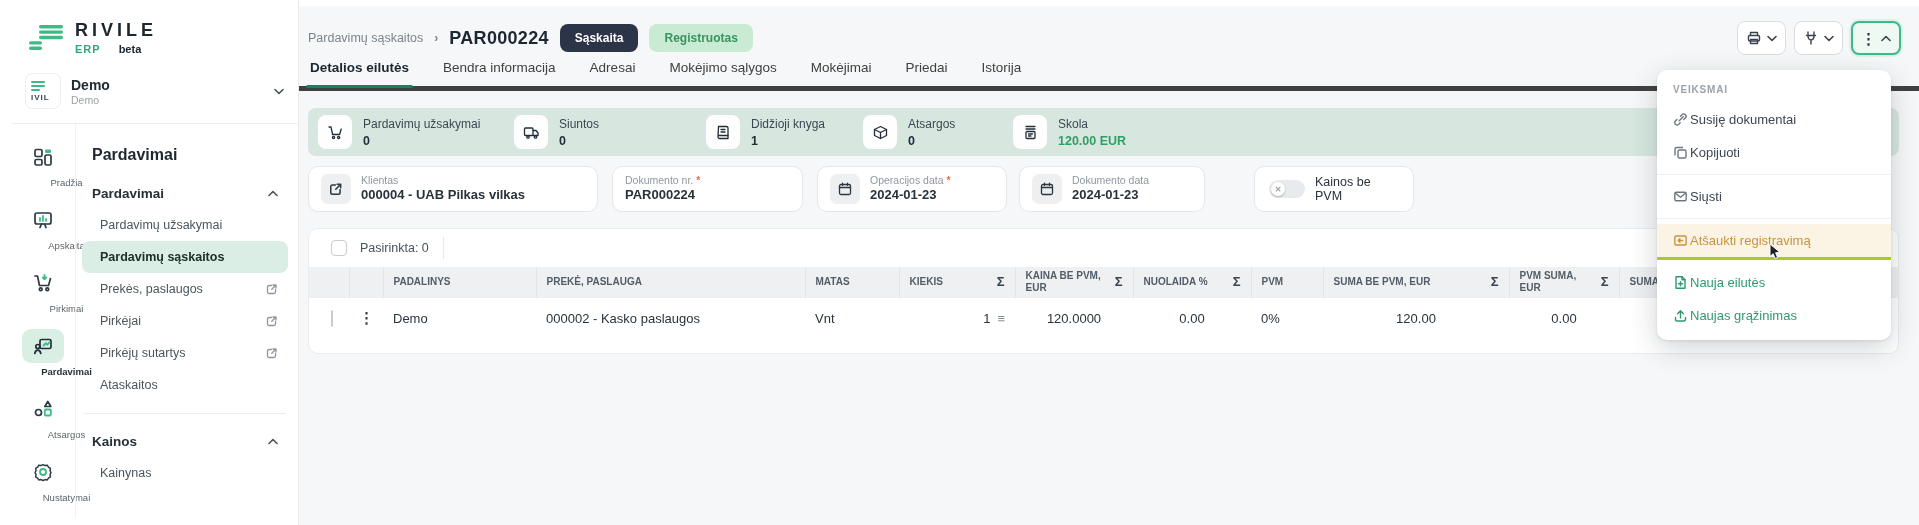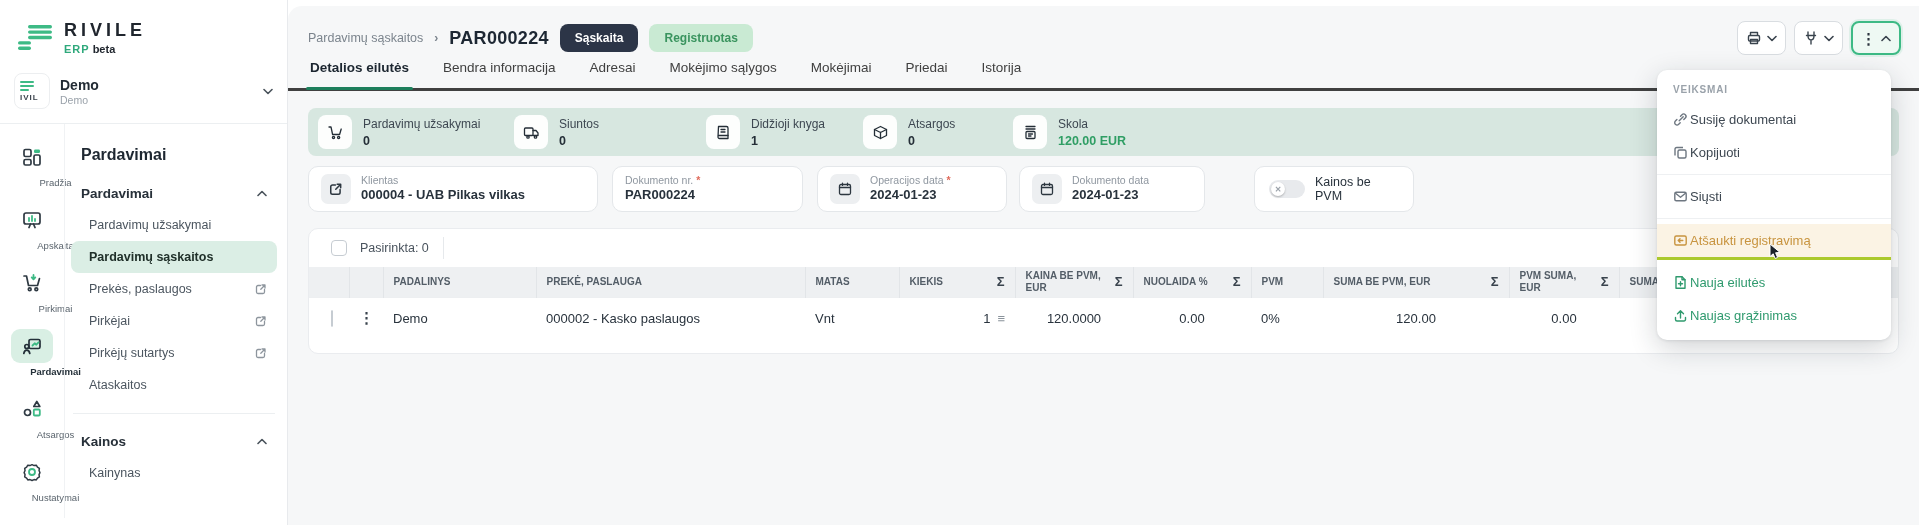--- a/index.html
+++ b/index.html
@@ -1,26 +1,26 @@
 <!DOCTYPE html>
 <html><head>
 <meta charset="utf-8">
 <style>
   * { box-sizing: border-box; margin: 0; padding: 0; }
   html,body { width:1919px; height:525px; overflow:hidden; }
   body { font-family:"Liberation Sans", sans-serif; background:#fff; position:relative; color:#2a333d; }
   svg { display:block; }
 
   
-  .leftpanel { position:absolute; left:0; top:0; bottom:0; width:288px; background:#fff; border-right:1px solid #e8eaed; z-index:4; }
+  .leftpanel { position:absolute; left:11px; top:0; bottom:0; width:288px; background:#fff; border-right:1px solid #e8eaed; z-index:4; }
   .logo-row { display:flex; align-items:center; gap:10px; padding:20px 0 0 16px; }
   .logo-text .brand { font-size:18px; font-weight:bold; letter-spacing:4px; color:#20262e; }
   .logo-text .sub { font-size:11px; font-weight:bold; margin-top:2px; }
   .logo-text .sub .erp { color:#2fa97c; letter-spacing:1px; }
-  .logo-text .sub .beta { color:#20262e; margin-left:3px; }
+  .logo-text .sub .beta { color:#20262e; margin-left:18px; }
   .company-row { display:flex; align-items:center; gap:10px; padding:18px 14px 14px 14px; position:relative; cursor:pointer; }
   .company-tile { width:36px; height:36px; border:1px solid #eceef0; border-radius:8px; background:#fff; display:flex; flex-direction:column; align-items:flex-start; justify-content:center; padding-left:5px; overflow:hidden; }
   .company-tile .tiny { font-size:8px; font-weight:bold; color:#3a434c; letter-spacing:1px; margin-top:2px; }
   .company-name { font-size:14px; font-weight:bold; color:#222b34; }
   .company-sub { font-size:10.5px; color:#9aa2aa; margin-top:1px; }
   .company-chevron { margin-left:auto; color:#49525b; }
   .lp-divider { height:1px; background:#ecoeff; background:#eceff1; }
   .lp-body { display:flex; height:calc(100% - 131px); }
 
   .rail { width:64px; display:flex; flex-direction:column; align-items:center; padding-top:12px; gap:7px; }
@@ -48,21 +48,21 @@
   .crumb-sep { font-size:12px; color:#7b848d; font-weight:bold; }
   .docnum { font-size:18px; font-weight:bold; color:#1d2733; letter-spacing:.3px; }
   .badge-dark { background:#2c3547; color:#fff; font-size:12px; font-weight:bold; padding:7px 15px; border-radius:8px; }
   .badge-green { background:#c9ead3; color:#3a945f; font-size:12px; font-weight:bold; padding:7px 15px; border-radius:8px; }
 
   .toolbar { position:absolute; top:15px; right:18px; display:flex; gap:8px; z-index:3; }
   .tbtn { height:34px; min-width:48px; padding:0 8px; border:1px solid #d9dde1; border-radius:8px; background:#fff; display:flex; align-items:center; justify-content:center; gap:5px; color:#39434d; cursor:pointer; }
   .tbtn.active { border:2px solid #3dba85; background:#eef9f3; box-shadow:0 0 0 2px rgba(61,186,133,.12); }
   .kebab-glyph { font-size:15px; font-weight:bold; color:#2b343e; line-height:1; }
 
-  .tabs { display:flex; gap:30px; padding:0 20px; border-bottom:3px solid #404040; height:33px; }
+  .tabs { display:flex; gap:30px; padding:0 20px; border-bottom:5px solid #404040; height:33px; }
   .tab { font-size:13.5px; color:#404040; cursor:pointer; position:relative; padding:2px 2px 0; }
   .tab.active { color:#1c2630; font-weight:bold; }
   .tab.active::after { content:""; position:absolute; left:-2px; right:-2px; bottom:-2px; height:3px; background:#1d7f5c; border-radius:2px; }
 
   .statsbar { position:absolute; left:20px; right:20px; top:102px; height:48px; background:#d7e7e0; border-radius:8px; }
   .stat { position:absolute; top:7px; display:flex; gap:11px; }
   .stat-icon { width:34px; height:34px; background:#fdfefd; border-radius:8px; display:flex; align-items:center; justify-content:center; color:#242e37; }
   .stat-label { font-size:12px; color:#3d4751; margin-top:2px; }
   .stat-value { font-size:12.5px; font-weight:bold; color:#242e37; margin-top:3px; }
   .stat-value.green { color:#2f9e64; }

